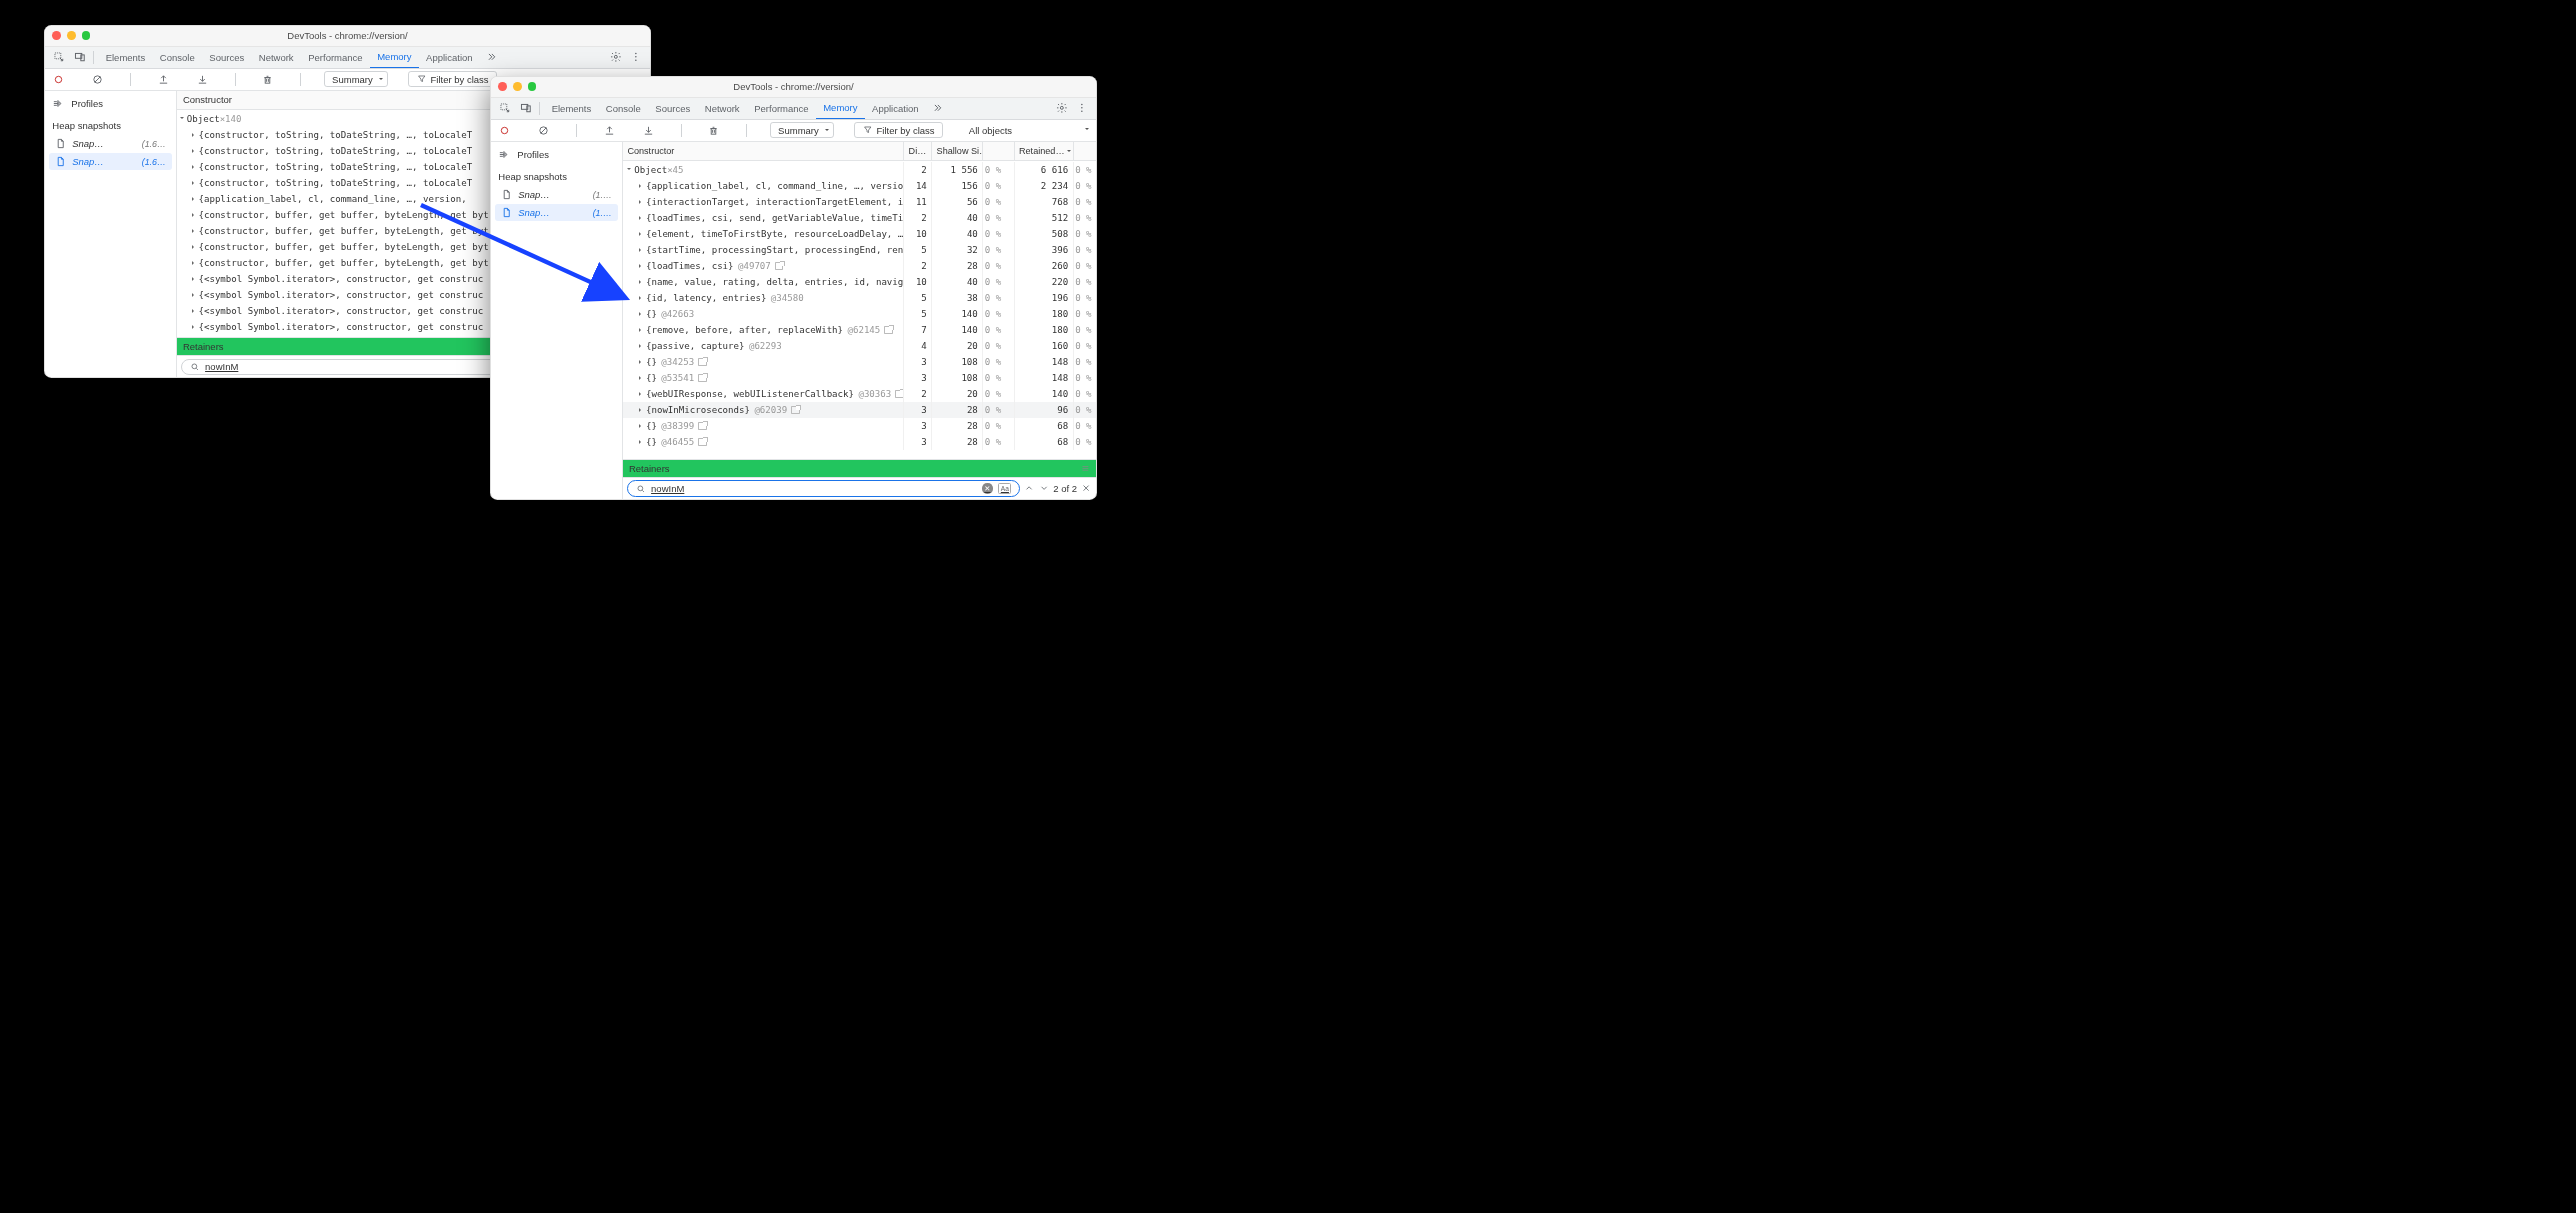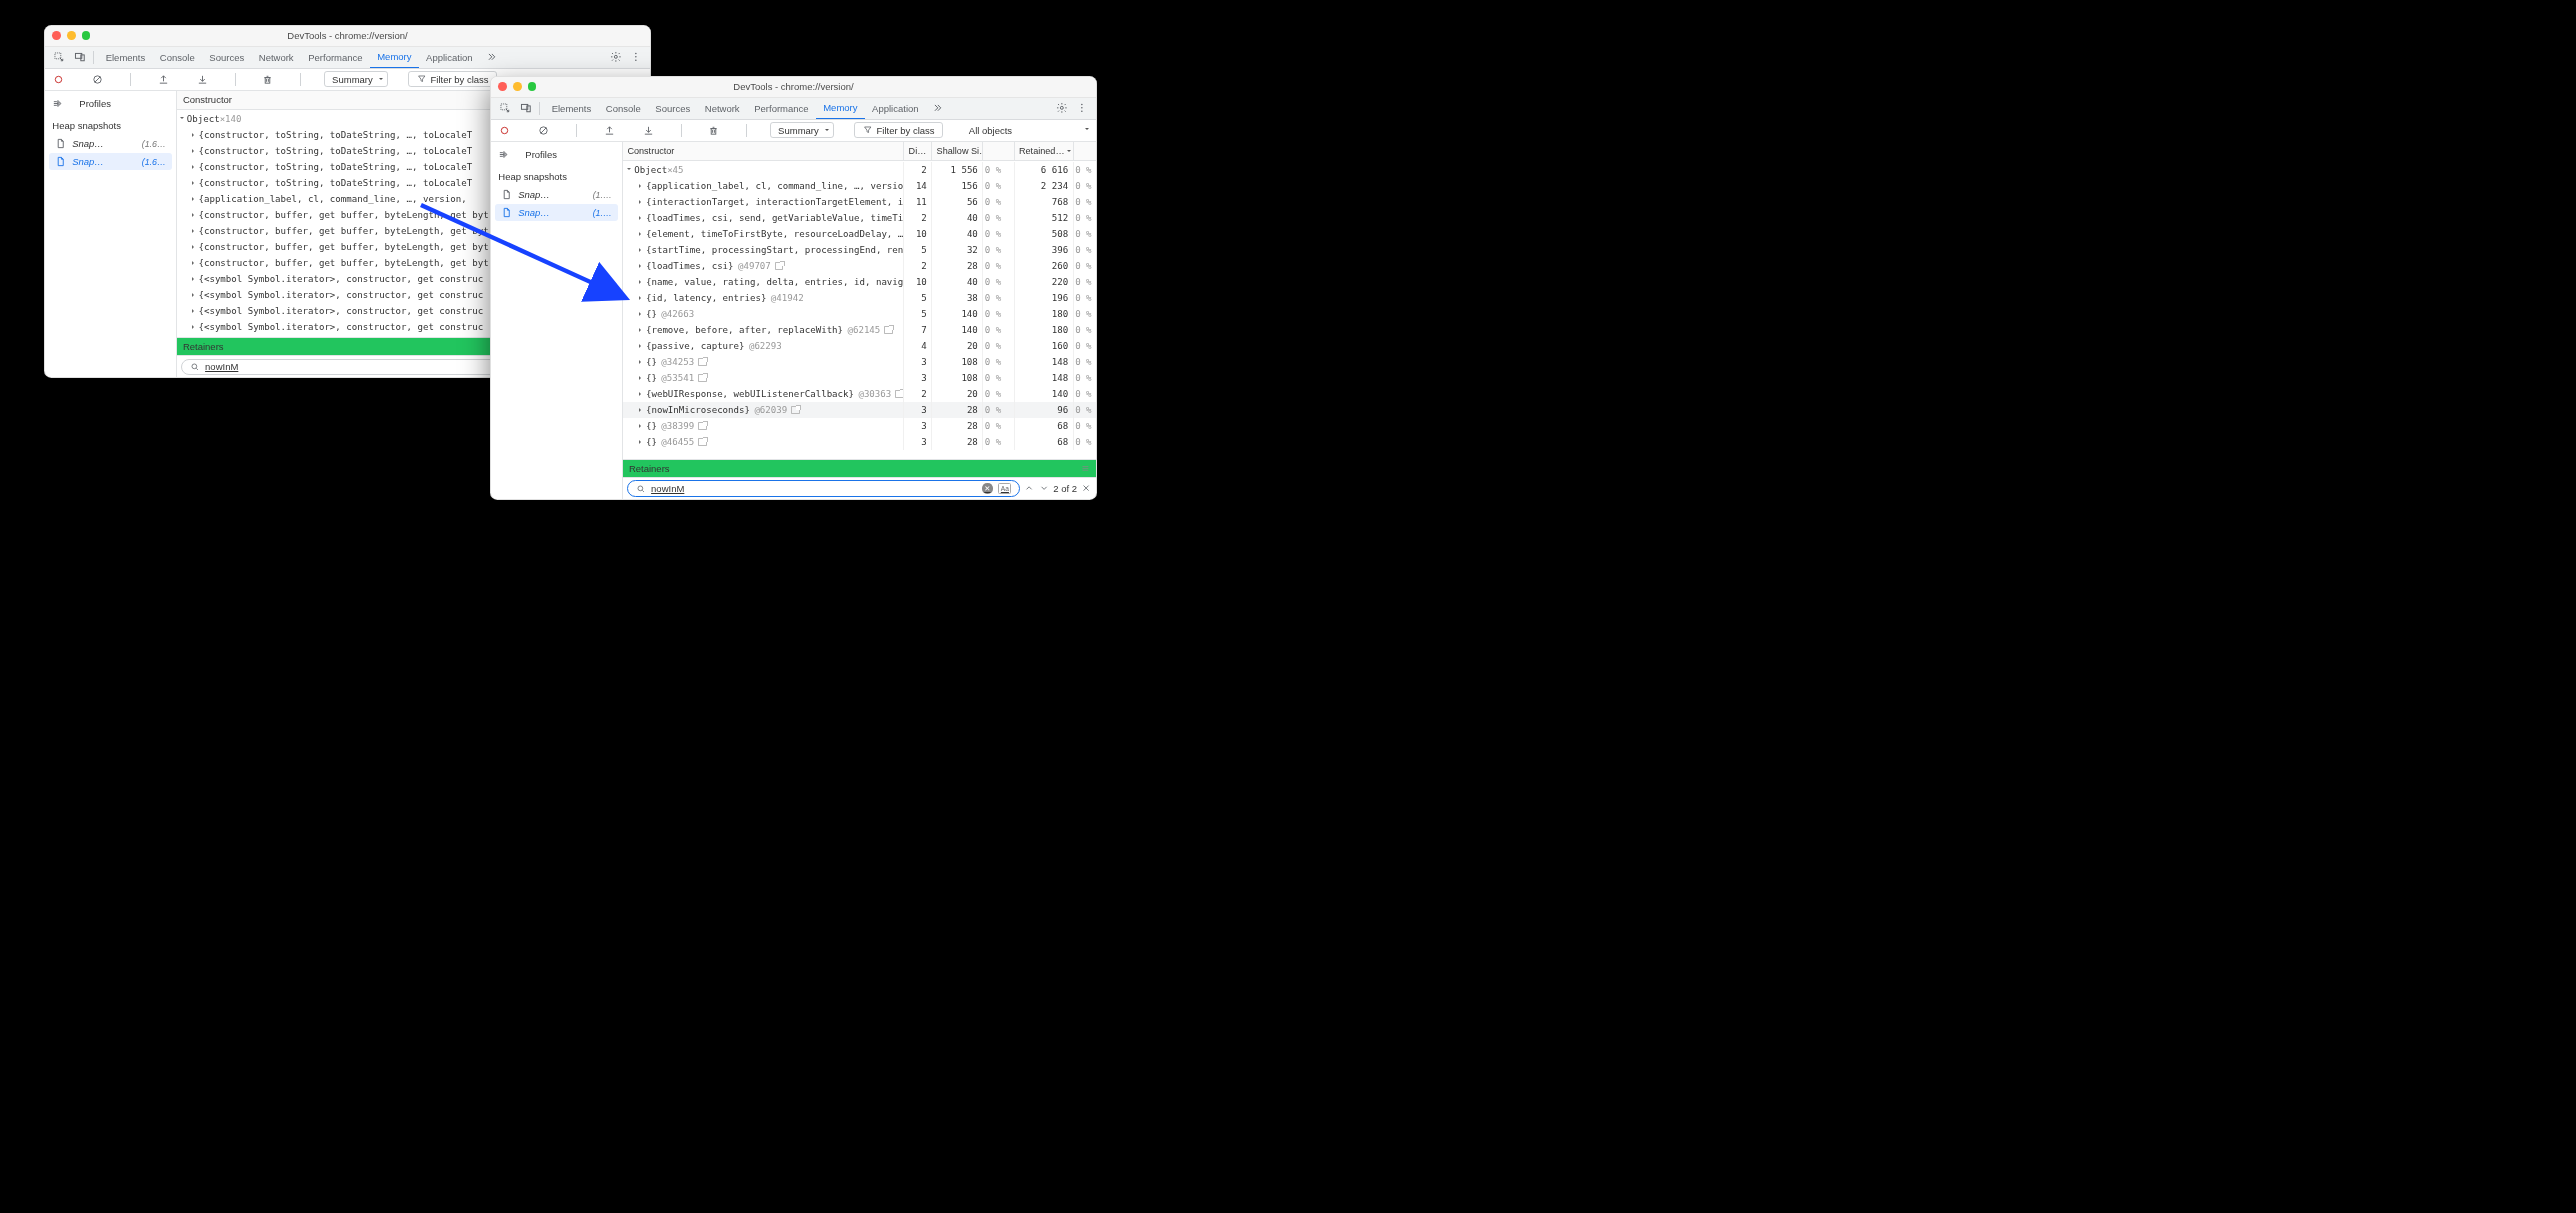--- a/index.html
+++ b/index.html
@@ -120,21 +120,21 @@
     display:flex;
     height: calc(100% - 64px);
   }
   .sidebar {
     width: 132px;
     border-right:0.7px solid #e2e4e6;
     padding-top:2.9px;
   }
   .side-head{
     display:flex; align-items:center;
-    gap:16px;
+    gap:8px;
     height:20.5px;
     padding:0 7.3px;
     color:#333;
   }
   .side-head svg{width:11px;height:11px;color:#5f6368;}
   .side-sub{
     padding:5.9px 7.3px 2.9px 7.3px;
     font-weight:500;
     color:#333;
   }
@@ -637,21 +637,21 @@
           </div>
           <div class="datarow">
             <div class="c-constructor"><span class="indent1"></span><span class="tri"></span>{name, value, rating, delta, entries, id, navigationT</div>
             <div class="c-dist">10</div>
             <div class="c-sh">40</div>
             <div class="c-sp">0 %</div>
             <div class="c-ret">220</div>
             <div class="c-rp">0 %</div>
           </div>
           <div class="datarow">
-            <div class="c-constructor"><span class="indent1"></span><span class="tri"></span>{id, latency, entries}<span class="tag">@41942</span></div>
+            <div class="c-constructor"><span class="indent1"></span><span class="tri"></span>{id, latency, entries}<span class="tag">@34580</span></div>
             <div class="c-dist">5</div>
             <div class="c-sh">38</div>
             <div class="c-sp">0 %</div>
             <div class="c-ret">196</div>
             <div class="c-rp">0 %</div>
           </div>
           <div class="datarow">
             <div class="c-constructor"><span class="indent1"></span><span class="tri"></span>{}<span class="tag">@42663</span></div>
             <div class="c-dist">5</div>
             <div class="c-sh">140</div>

